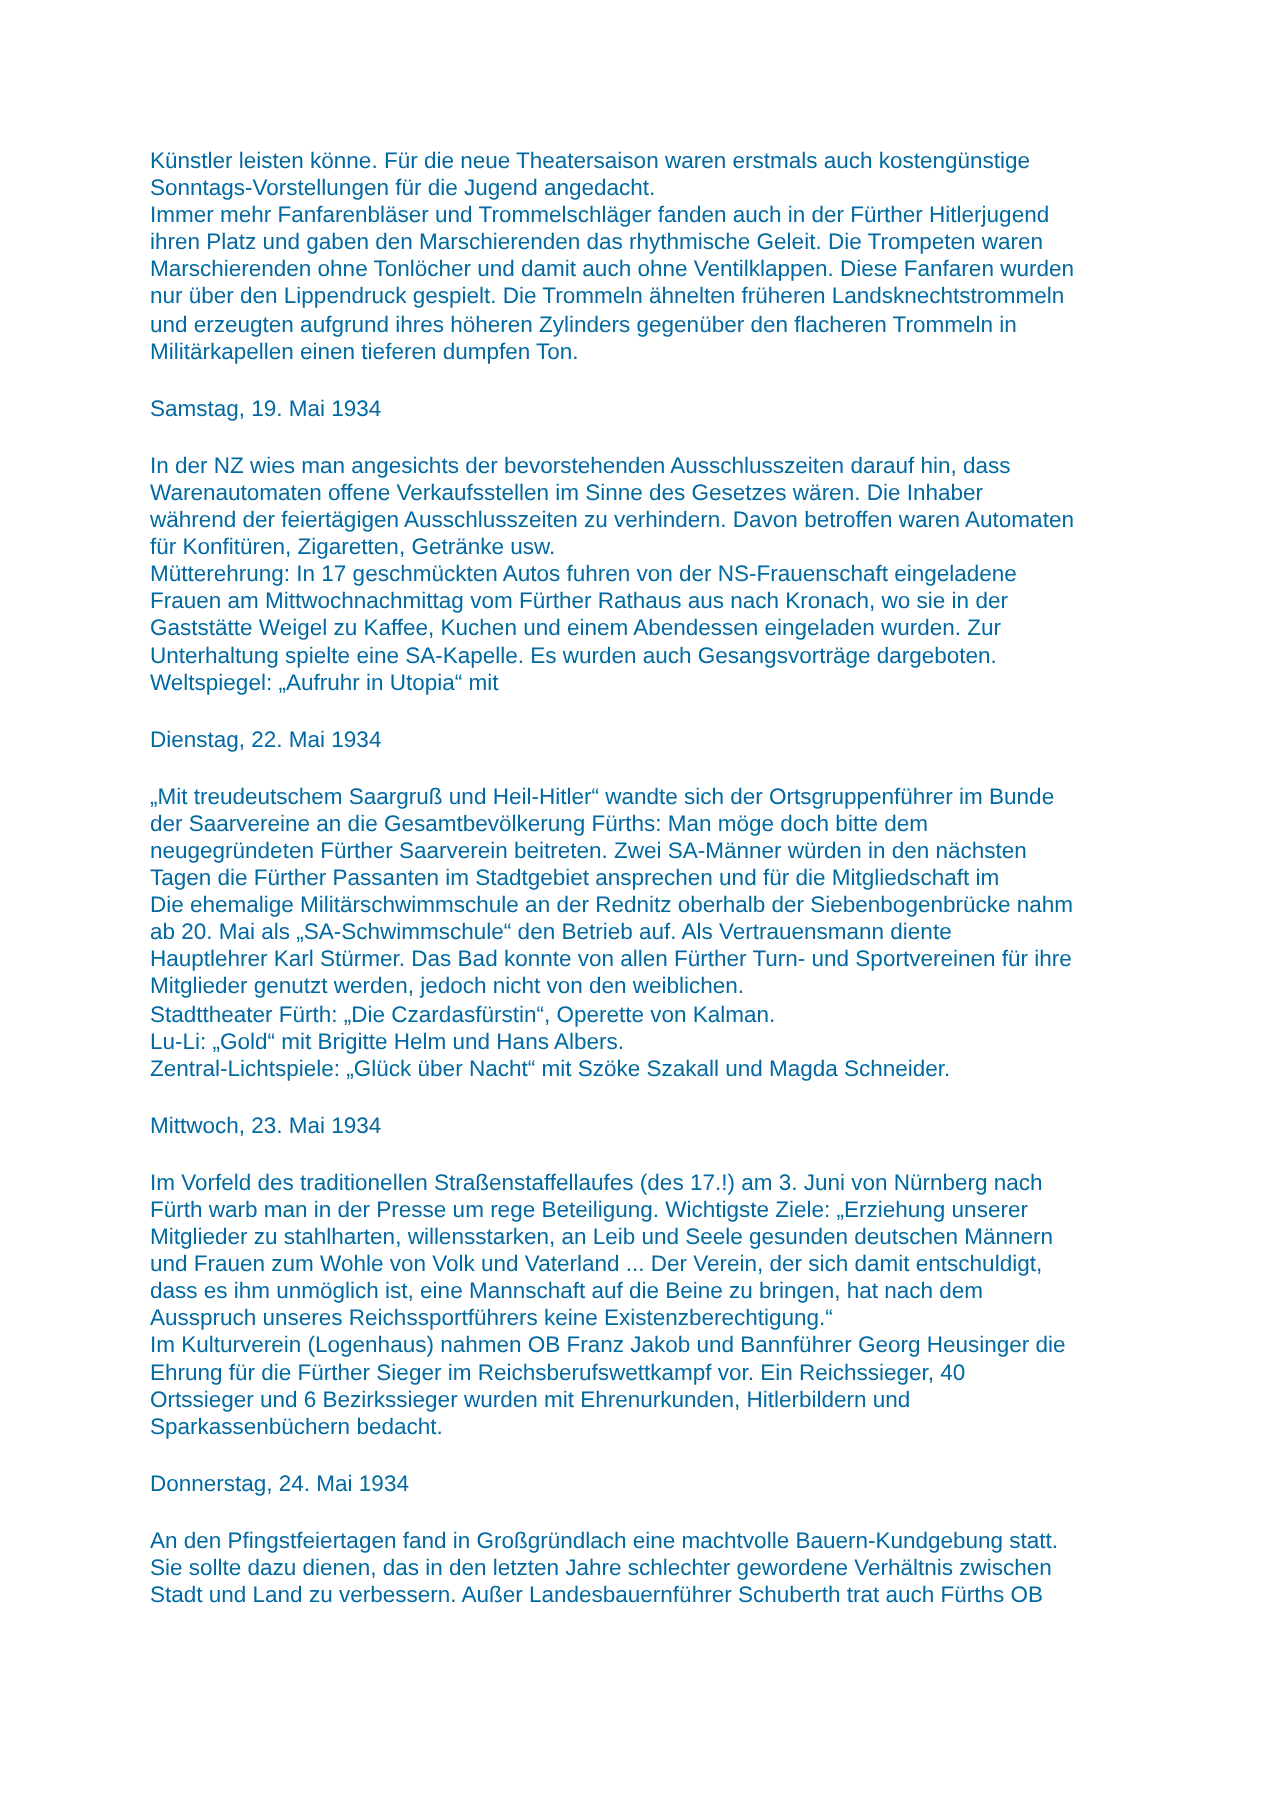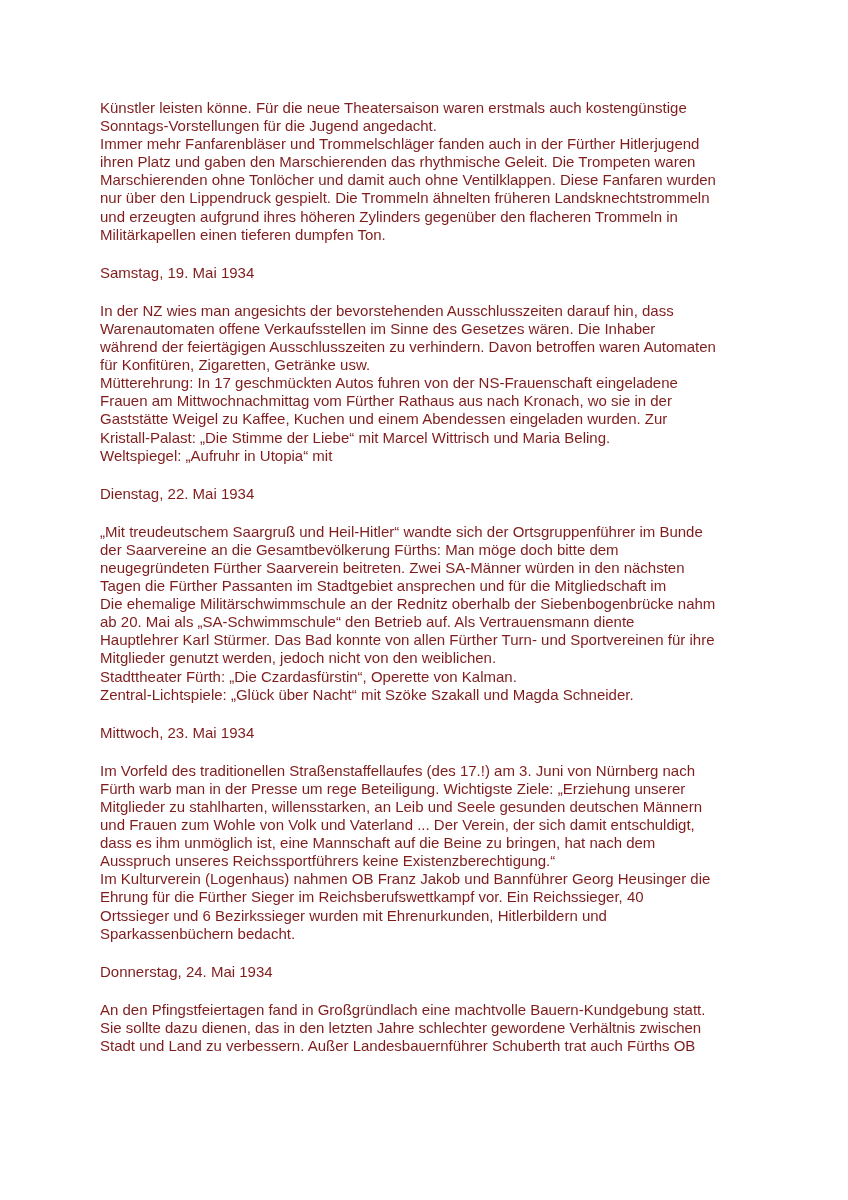--- a/index.html
+++ b/index.html
@@ -13,21 +13,21 @@
     height: 1200px;
     background: #ffffff;
     box-sizing: border-box;
     padding: 99px 88px 0 100px;
     overflow: hidden;
     font-family: "Liberation Sans", sans-serif;
   }
   .doc {
     font-size: 15px;
     line-height: 18.1px;
-    color: #7f1d1d;
+    color: #0369a1;
     letter-spacing: 0;
   }
   .text-line {
     white-space: pre;
     min-height: 18.1px;
   }
   .section-heading {
     font-weight: normal;
     white-space: pre;
     min-height: 18.1px;
@@ -48,32 +48,33 @@
       <div class="text-line">und erzeugten aufgrund ihres höheren Zylinders gegenüber den flacheren Trommeln in</div>
       <div class="text-line">Militärkapellen einen tieferen dumpfen Ton.</div>
       <div class="section-heading">Samstag, 19. Mai 1934</div>
       <div class="text-line">In der NZ wies man angesichts der bevorstehenden Ausschlusszeiten darauf hin, dass</div>
       <div class="text-line">Warenautomaten offene Verkaufsstellen im Sinne des Gesetzes wären. Die Inhaber</div>
       <div class="text-line">während der feiertägigen Ausschlusszeiten zu verhindern. Davon betroffen waren Automaten</div>
       <div class="text-line">für Konfitüren, Zigaretten, Getränke usw.</div>
       <div class="text-line">Mütterehrung: In 17 geschmückten Autos fuhren von der NS-Frauenschaft eingeladene</div>
       <div class="text-line">Frauen am Mittwochnachmittag vom Fürther Rathaus aus nach Kronach, wo sie in der</div>
       <div class="text-line">Gaststätte Weigel zu Kaffee, Kuchen und einem Abendessen eingeladen wurden. Zur</div>
-      <div class="text-line">Kristall-Palast: „Die Stimme der Liebe“ mit Marcel Wittrisch und Maria Beling.</div>
+      <div class="text-line">Unterhaltung spielte eine SA-Kapelle. Es wurden auch Gesangsvorträge dargeboten.</div>
       <div class="text-line">Weltspiegel: „Aufruhr in Utopia“ mit</div>
       <div class="section-heading">Dienstag, 22. Mai 1934</div>
       <div class="text-line">„Mit treudeutschem Saargruß und Heil-Hitler“ wandte sich der Ortsgruppenführer im Bunde</div>
       <div class="text-line">der Saarvereine an die Gesamtbevölkerung Fürths: Man möge doch bitte dem</div>
       <div class="text-line">neugegründeten Fürther Saarverein beitreten. Zwei SA-Männer würden in den nächsten</div>
       <div class="text-line">Tagen die Fürther Passanten im Stadtgebiet ansprechen und für die Mitgliedschaft im</div>
       <div class="text-line">Die ehemalige Militärschwimmschule an der Rednitz oberhalb der Siebenbogenbrücke nahm</div>
       <div class="text-line">ab 20. Mai als „SA-Schwimmschule“ den Betrieb auf. Als Vertrauensmann diente</div>
       <div class="text-line">Hauptlehrer Karl Stürmer. Das Bad konnte von allen Fürther Turn- und Sportvereinen für ihre</div>
       <div class="text-line">Mitglieder genutzt werden, jedoch nicht von den weiblichen.</div>
       <div class="text-line">Stadttheater Fürth: „Die Czardasfürstin“, Operette von Kalman.</div>
+      <div class="text-line">Lu-Li: „Gold“ mit Brigitte Helm und Hans Albers.</div>
       <div class="text-line">Zentral-Lichtspiele: „Glück über Nacht“ mit Szöke Szakall und Magda Schneider.</div>
       <div class="section-heading">Mittwoch, 23. Mai 1934</div>
       <div class="text-line">Im Vorfeld des traditionellen Straßenstaffellaufes (des 17.!) am 3. Juni von Nürnberg nach</div>
       <div class="text-line">Fürth warb man in der Presse um rege Beteiligung. Wichtigste Ziele: „Erziehung unserer</div>
       <div class="text-line">Mitglieder zu stahlharten, willensstarken, an Leib und Seele gesunden deutschen Männern</div>
       <div class="text-line">und Frauen zum Wohle von Volk und Vaterland ... Der Verein, der sich damit entschuldigt,</div>
       <div class="text-line">dass es ihm unmöglich ist, eine Mannschaft auf die Beine zu bringen, hat nach dem</div>
       <div class="text-line">Ausspruch unseres Reichssportführers keine Existenzberechtigung.“</div>
       <div class="text-line">Im Kulturverein (Logenhaus) nahmen OB Franz Jakob und Bannführer Georg Heusinger die</div>
       <div class="text-line">Ehrung für die Fürther Sieger im Reichsberufswettkampf vor. Ein Reichssieger, 40</div>

